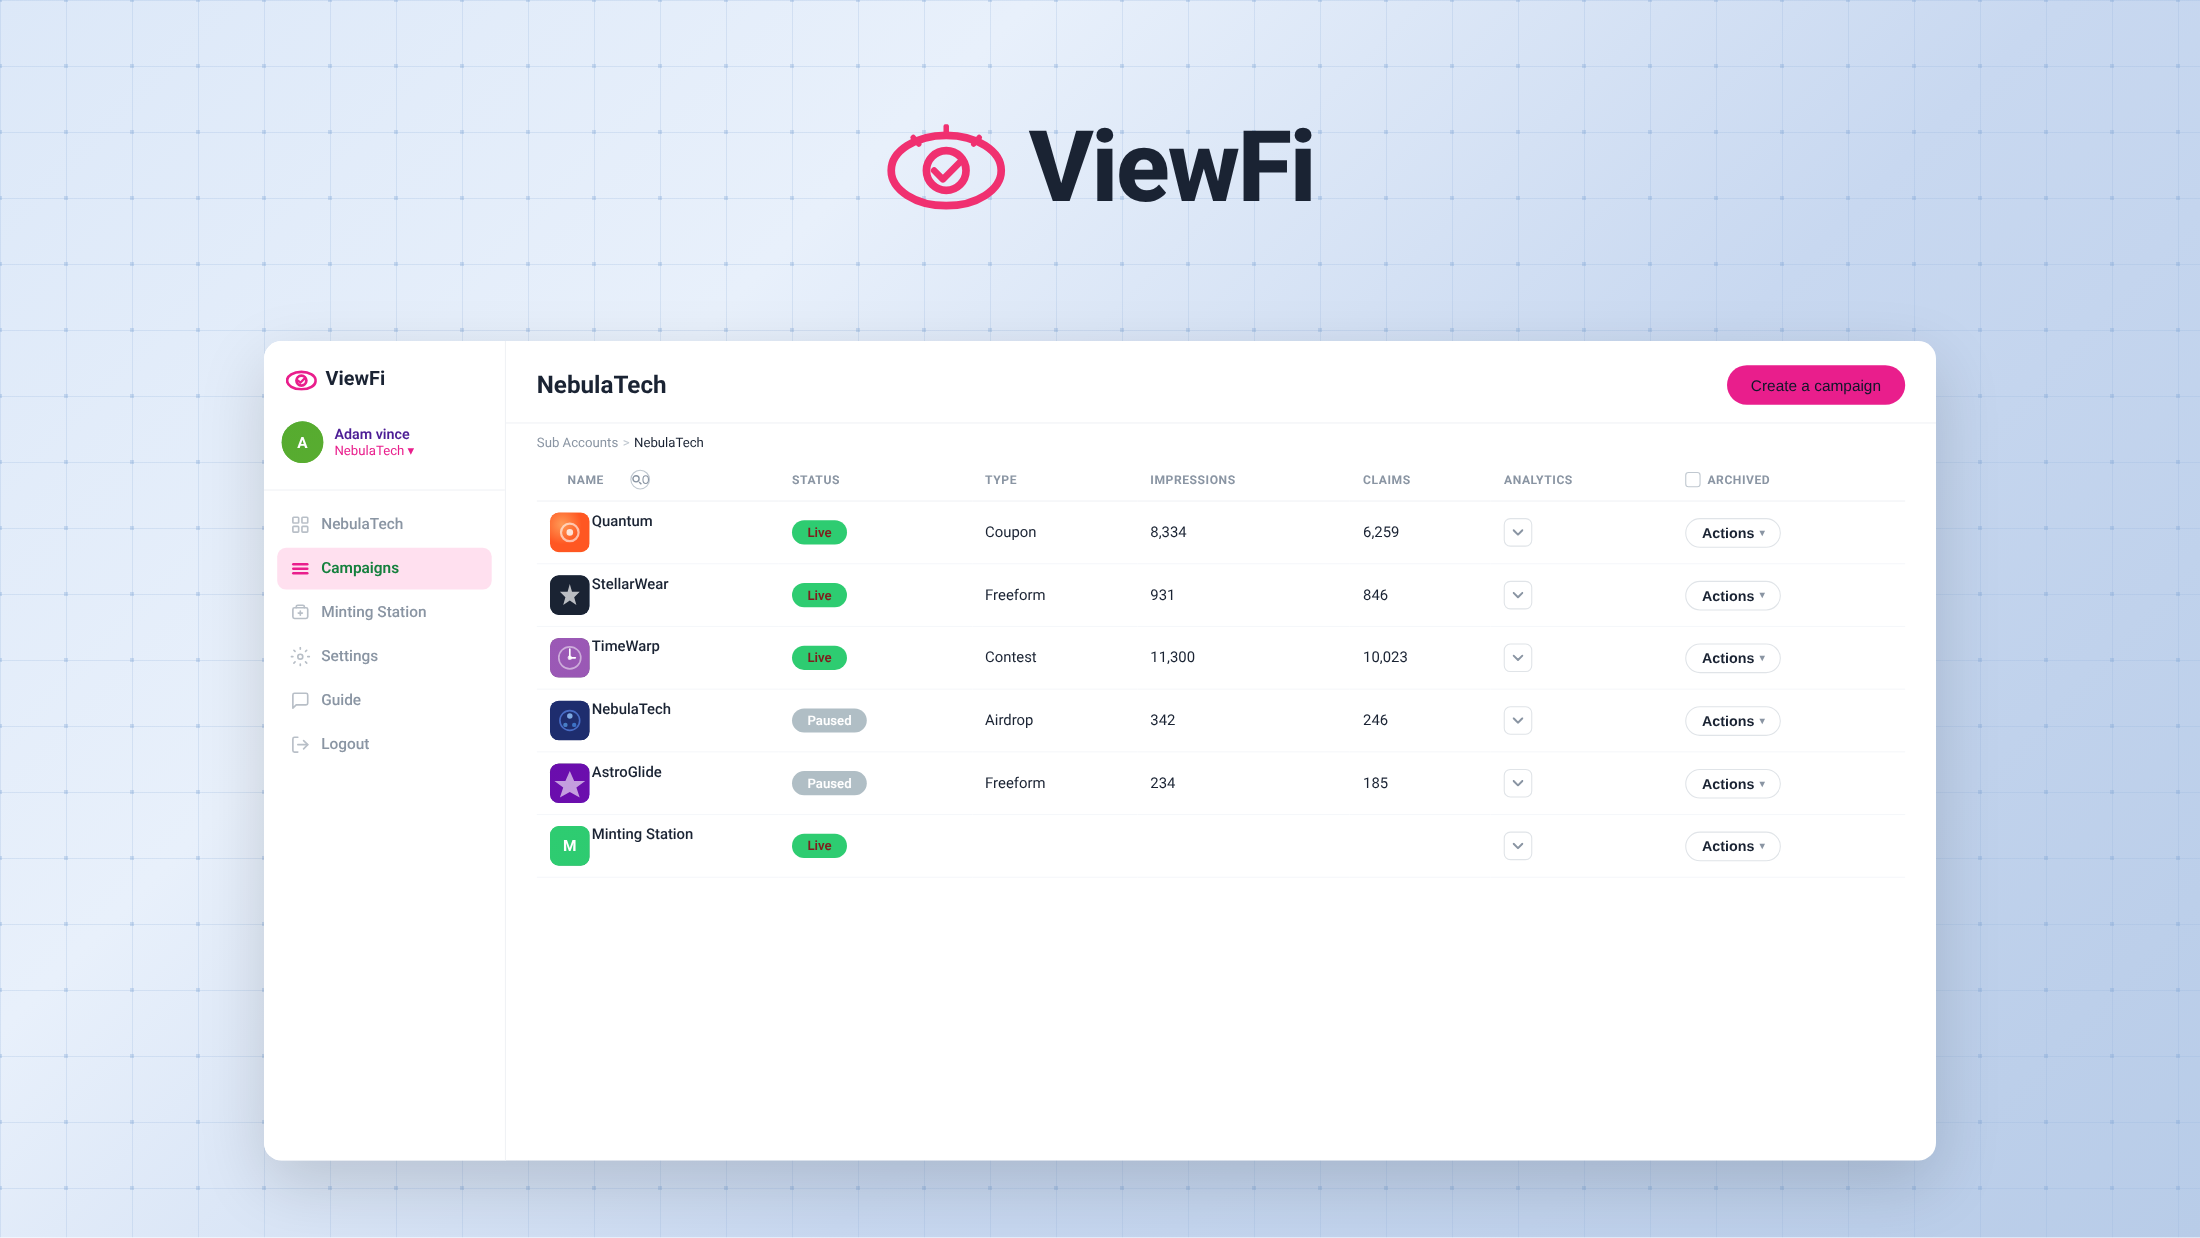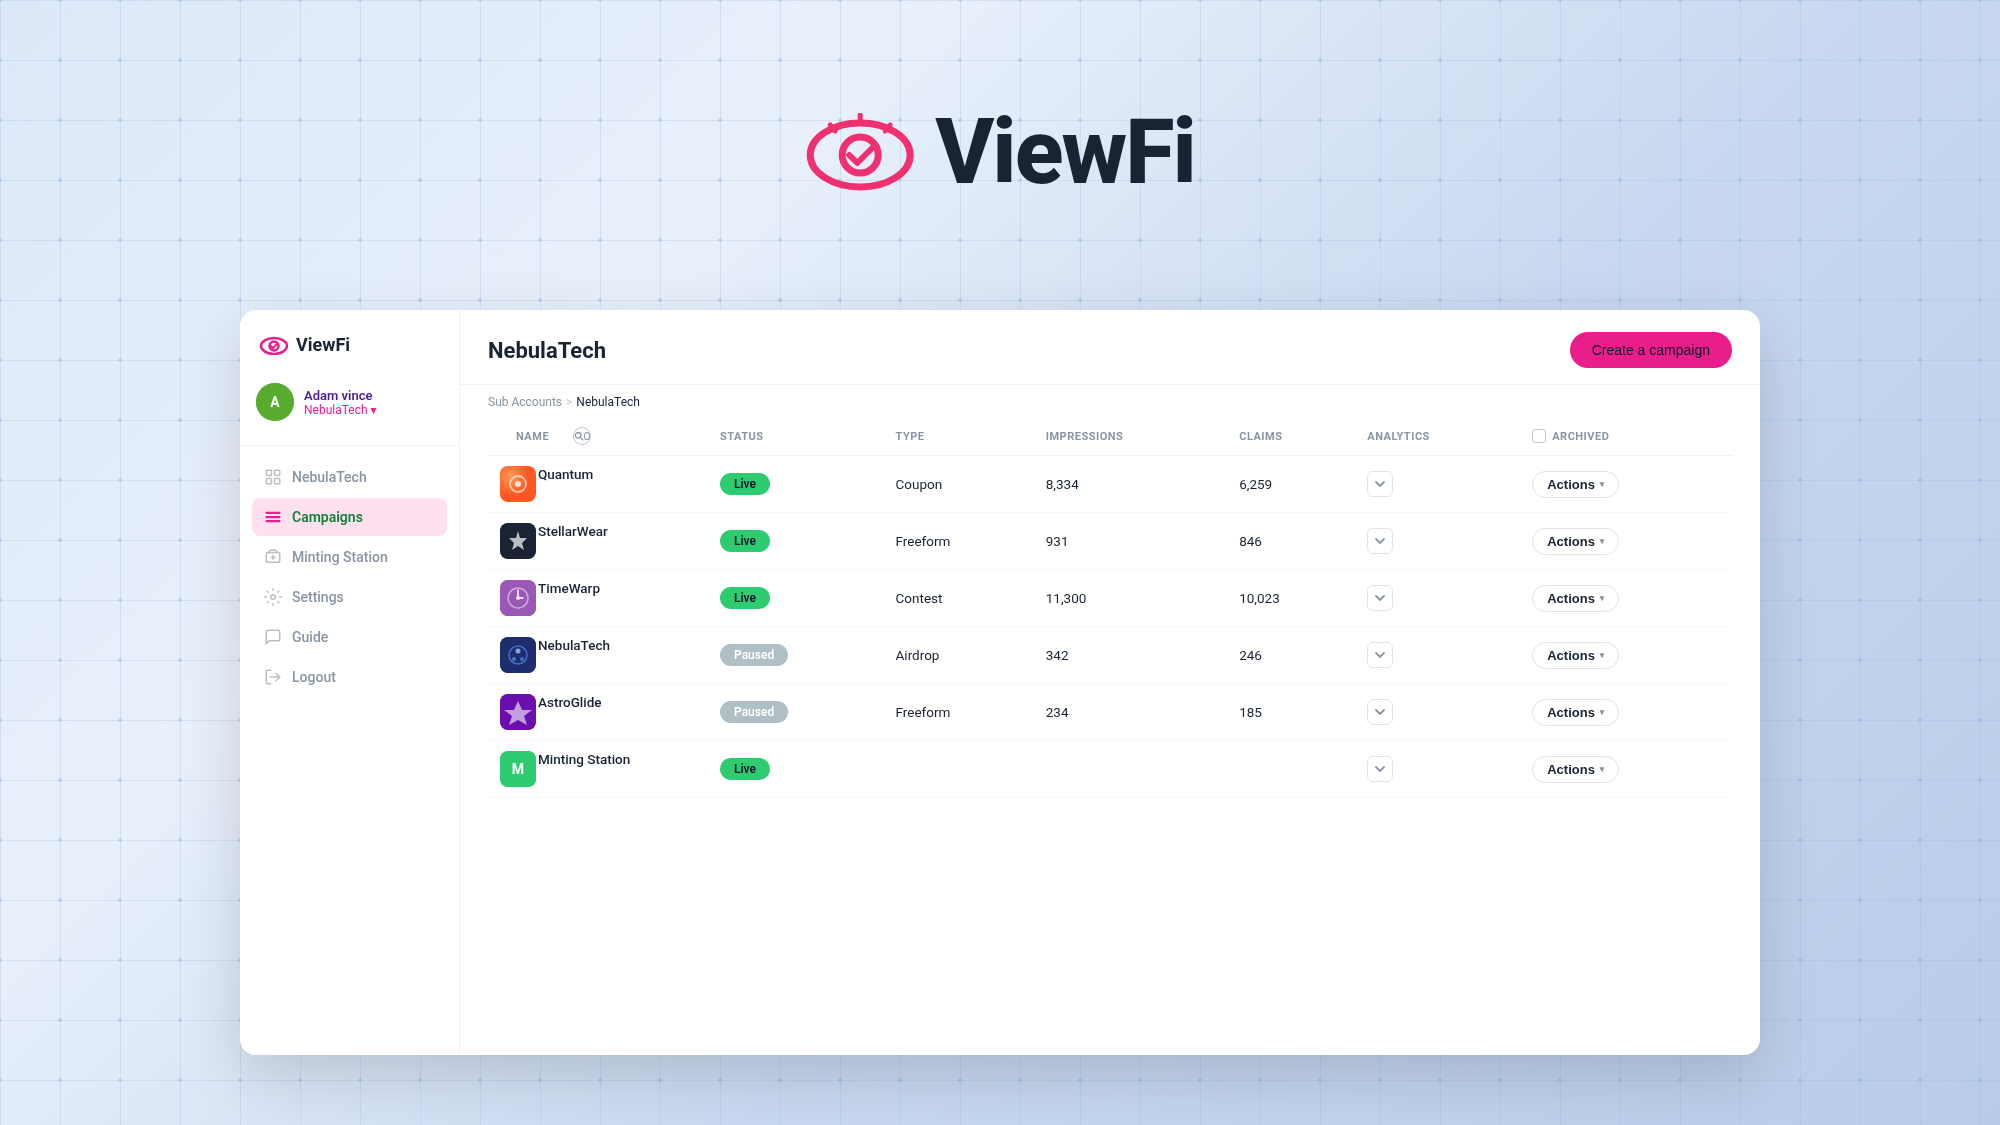--- a/index.html
+++ b/index.html
@@ -359,21 +359,21 @@
       align-items: center;
       justify-content: center;
       padding: 4px 14px;
       border-radius: 20px;
       font-size: 12px;
       font-weight: 600;
     }
 
     .status-live {
       background: #2ecc71;
-      color: #0f172a;
+      color: #7f1d1d;
     }
 
     .status-paused {
       background: #b0bec5;
       color: white;
     }
 
     .analytics-chevron {
       width: 26px;
       height: 26px;

